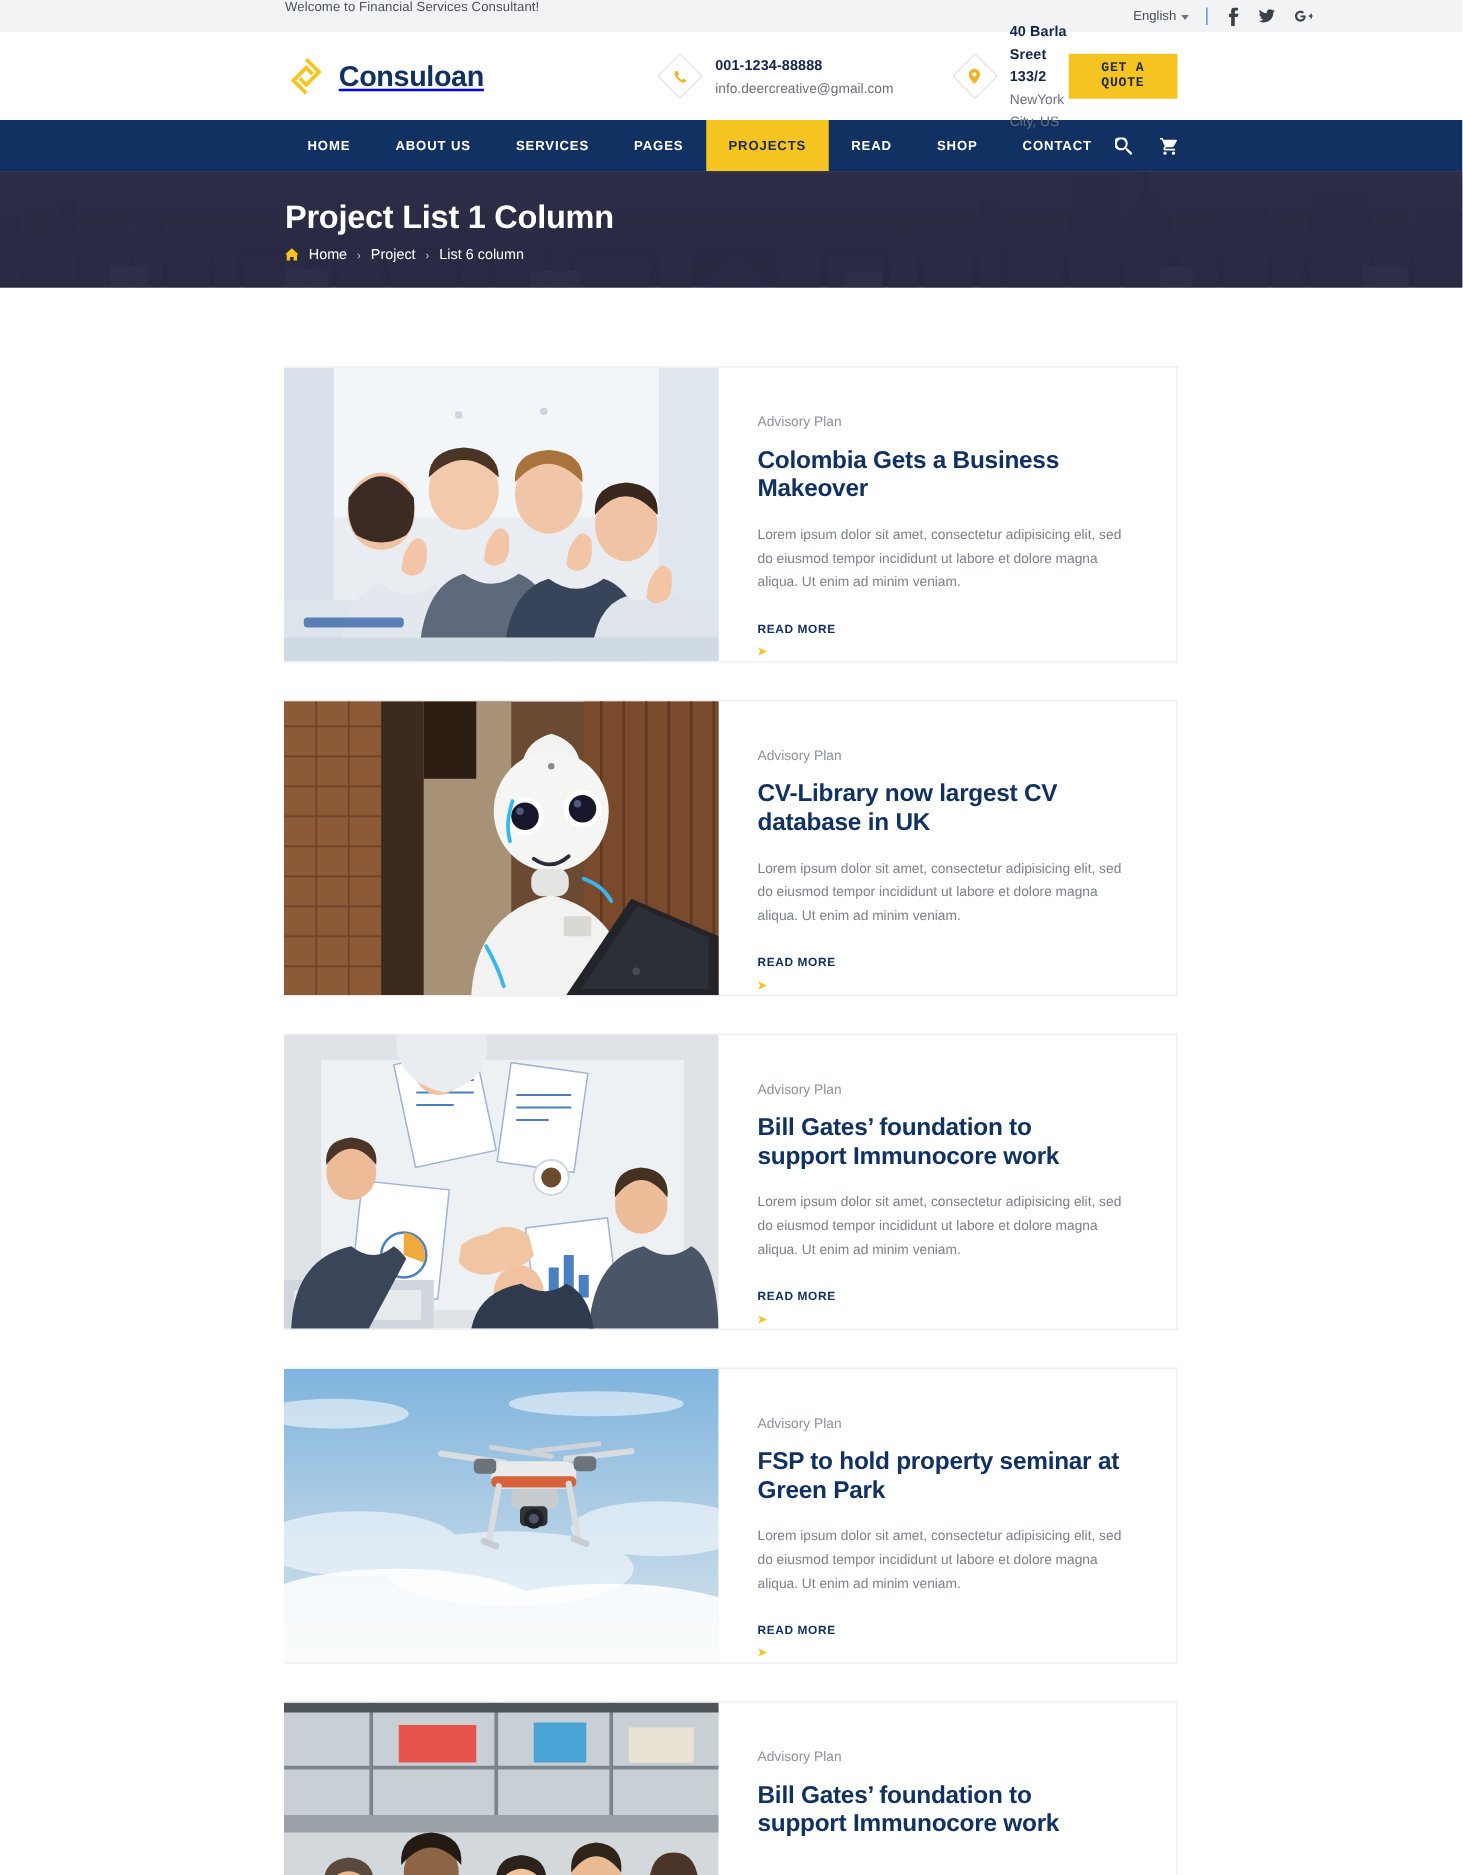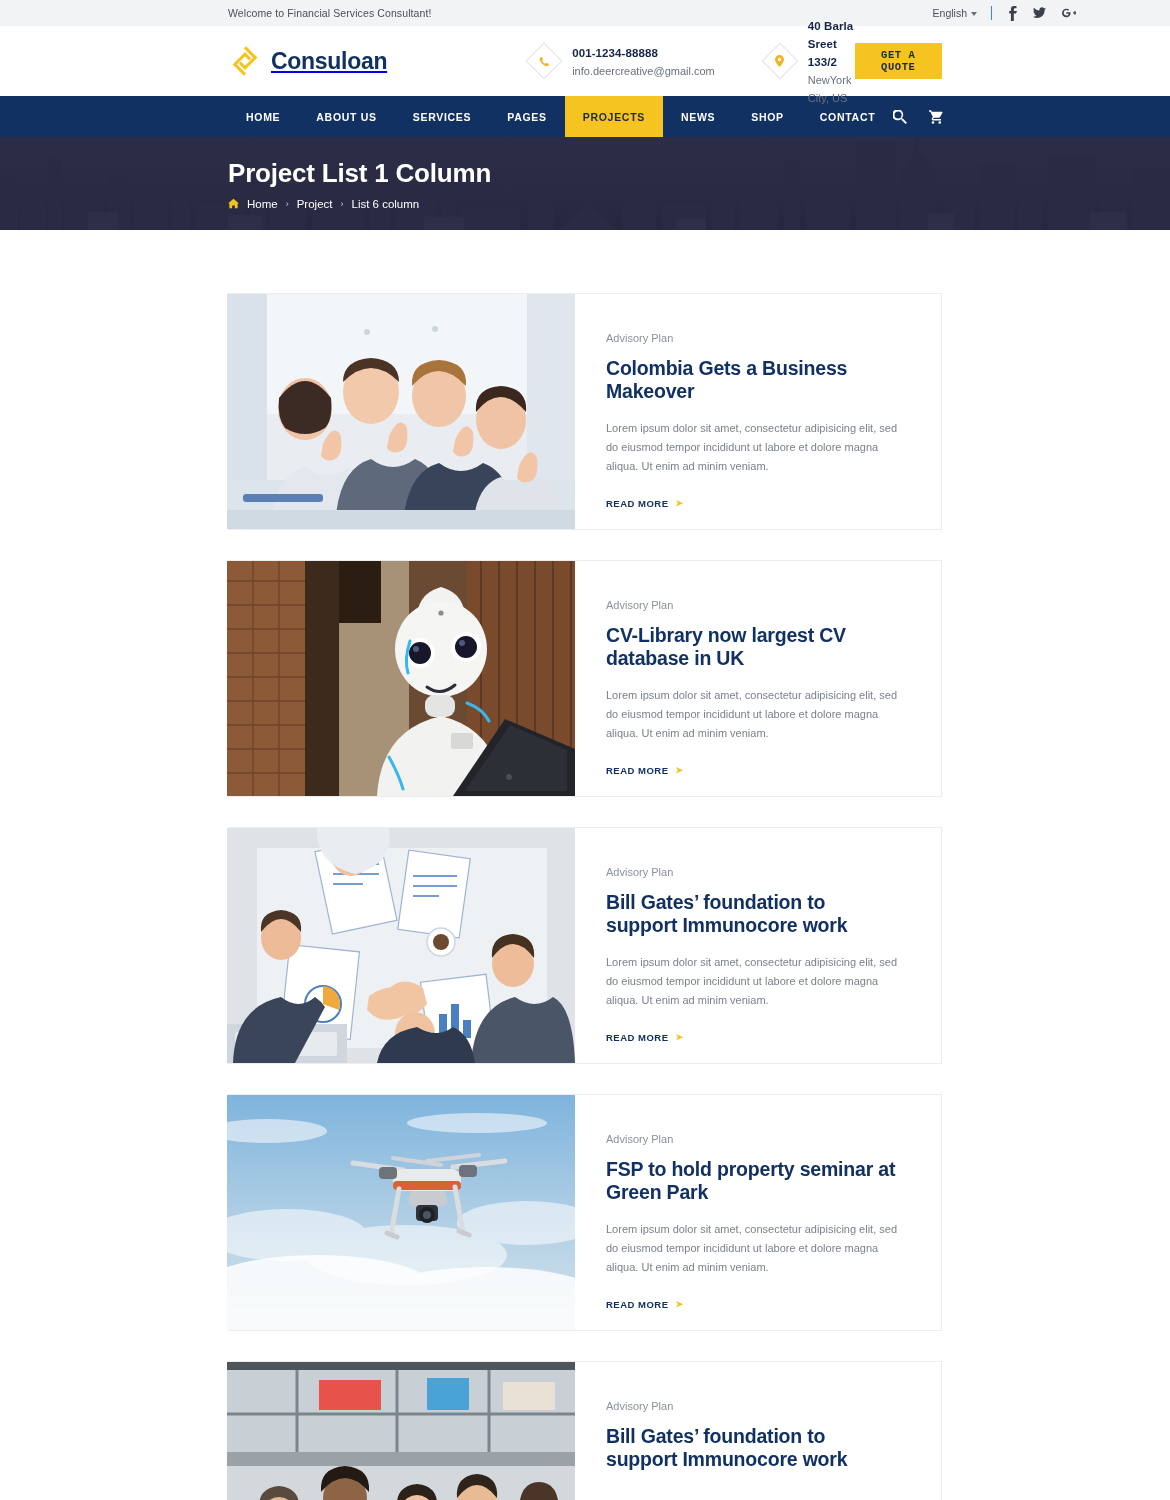--- a/index.html
+++ b/index.html
@@ -10,22 +10,21 @@
     color: #5a6473;
     -webkit-font-smoothing: antialiased;
   }
   .page { width: 1170px; position: relative; overflow: hidden; }
 
   
   .topbar {
     height: 26px;
     background: #f2f3f5;
     display: flex;
-    align-items: center;
-    padding: 0 94px 0 228px;
+    padding: 0 120px 0 228px;
     font-size: 10.5px;
     color: #4a4f5a;
   }
   .topbar-welcome { letter-spacing: .1px; }
   .topbar-right {
     margin-left: auto;
     display: flex;
     align-items: center;
     gap: 0;
   }
@@ -224,20 +223,21 @@
   .read-more {
     display: inline-flex;
     align-items: flex-start;
     gap: 7px;
     font-size: 9.5px;
     font-weight: bold;
     letter-spacing: .5px;
     color: #123163;
     text-decoration: none;
     cursor: pointer;
+    flex-direction: column;
   }
   .read-more .arw { color: #f5c421; font-size: 9px; }
 
   
   .card.last { margin-bottom: 0; }
 </style>
 </head>
 <body>
 
 <div class="page">
@@ -315,21 +315,21 @@
     <button class="quote-btn">GET A QUOTE</button>
   </div>
 
   <div class="nav">
     <div class="nav-list">
       <div class="nav-item">HOME</div>
       <div class="nav-item">ABOUT US</div>
       <div class="nav-item">SERVICES</div>
       <div class="nav-item">PAGES</div>
       <div class="nav-item active">PROJECTS</div>
-      <div class="nav-item">NEWS</div>
+      <div class="nav-item">READ</div>
       <div class="nav-item">SHOP</div>
       <div class="nav-item">CONTACT</div>
     </div>
     <div class="nav-icons">
       <a href="#" aria-label="search">
         <svg width="14" height="14" viewBox="0 0 16 16">
             <path d="M11.2 9.8h-.8l-.3-.3a6.3 6.3 0 1 0-.7.7l.3.3v.8L14.5 16 16 14.5l-4.8-4.7zm-5.4 0a4 4 0 1 1 0-8.1 4 4 0 0 1 0 8.1z"></path>
           </svg>
       </a>
       <a href="#" aria-label="cart">

